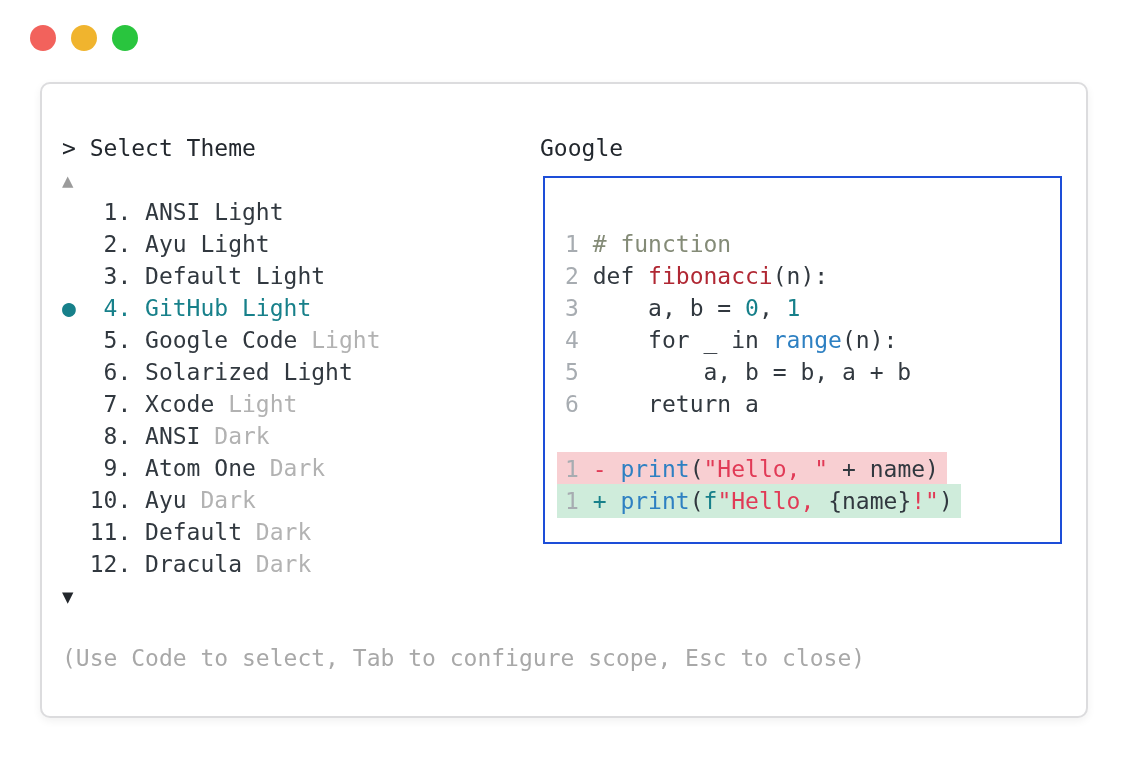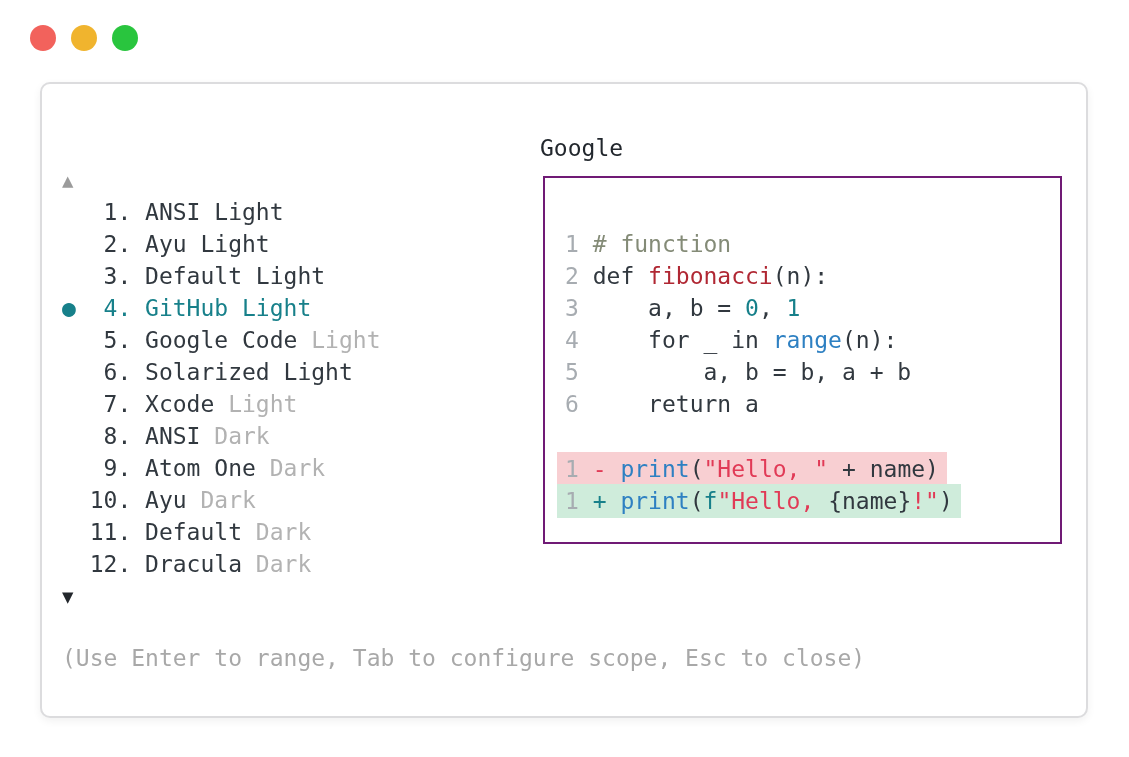--- a/index.html
+++ b/index.html
@@ -24,48 +24,49 @@
   .theme-list  { position:absolute; left:20px; top:112px; }
   .scroll-down { position:absolute; left:20px; top:496px; color:var(--scrolldown); font-size:19px; line-height:32px; cursor:pointer; }
   .hint        { position:absolute; left:20px; top:558px; color:var(--hint); }
 
   .theme-row { height:32px; cursor:pointer; }
   .theme-row .marker { display:inline-block; width:1.204em; color:var(--teal); }
 
   .preview-label { position:absolute; left:498px; top:48px; color:var(--header); }
   .preview-box {
     position:absolute; left:501px; top:92px; width:519px; height:368px;
-    border:2px solid #701a75; background:#ffffff; box-sizing:border-box;
+    border:2px solid #1d4ed8; background:#ffffff; box-sizing:border-box;
   }
   .code { padding:50px 0 0 20px; }
   .code-line { height:32px; }
   .lineno { color:var(--lineno); }
   .diffbg { display:inline-block; padding:1px 8px 1px 8px; margin-left:-8px; }
 </style>
 </head>
 <body>
 
 <div class="stage" style="--header: #22272d; --teal: #17808a; --lineno: #a7acb1; --hint: #a8a8a8; --scrollup: #9b9b9b; --scrolldown: #23272c;">
 
   <div class="traffic">
     <span class="dot" id="dot-close" style="background: rgb(242, 98, 92);"></span>
     <span class="dot" id="dot-minimize" style="background: rgb(240, 180, 46);"></span>
     <span class="dot" id="dot-zoom" style="background: rgb(41, 197, 62);"></span>
   </div>
 
   <div class="window">
 
+    <div class="prompt mono">&gt; Select Theme</div>
 
     <div class="scroll-up mono">▲</div>
 
     <div class="theme-list mono" id="theme-list"><div class="theme-row"><span class="marker"> </span><span style="color: rgb(49, 56, 63);"> 1. ANSI Light</span></div><div class="theme-row"><span class="marker"> </span><span style="color: rgb(49, 56, 63);"> 2. Ayu Light</span></div><div class="theme-row"><span class="marker"> </span><span style="color: rgb(49, 56, 63);"> 3. Default Light</span></div><div class="theme-row"><span class="marker">●</span><span style="color: rgb(23, 128, 138);"> 4. GitHub Light</span></div><div class="theme-row"><span class="marker"> </span><span style="color: rgb(49, 56, 63);"> 5. Google Code</span><span style="color: rgb(178, 178, 178);"> Light</span></div><div class="theme-row"><span class="marker"> </span><span style="color: rgb(49, 56, 63);"> 6. Solarized Light</span></div><div class="theme-row"><span class="marker"> </span><span style="color: rgb(49, 56, 63);"> 7. Xcode</span><span style="color: rgb(178, 178, 178);"> Light</span></div><div class="theme-row"><span class="marker"> </span><span style="color: rgb(49, 56, 63);"> 8. ANSI</span><span style="color: rgb(178, 178, 178);"> Dark</span></div><div class="theme-row"><span class="marker"> </span><span style="color: rgb(49, 56, 63);"> 9. Atom One</span><span style="color: rgb(178, 178, 178);"> Dark</span></div><div class="theme-row"><span class="marker"> </span><span style="color: rgb(49, 56, 63);">10. Ayu</span><span style="color: rgb(178, 178, 178);"> Dark</span></div><div class="theme-row"><span class="marker"> </span><span style="color: rgb(49, 56, 63);">11. Default</span><span style="color: rgb(178, 178, 178);"> Dark</span></div><div class="theme-row"><span class="marker"> </span><span style="color: rgb(49, 56, 63);">12. Dracula</span><span style="color: rgb(178, 178, 178);"> Dark</span></div></div>
 
     <div class="scroll-down mono">▼</div>
 
-    <div class="hint mono">(Use Enter to range, Tab to configure scope, Esc to close)</div>
+    <div class="hint mono">(Use Code to select, Tab to configure scope, Esc to close)</div>
 
     <div class="preview-label mono">Google</div>
 
     <div class="preview-box">
       <div class="code mono" id="code"><div class="code-line"><span class="lineno">1 </span><span style="color: rgb(132, 139, 119);"># function</span></div><div class="code-line"><span class="lineno">2 </span><span style="color: rgb(49, 56, 63);">def </span><span style="color: rgb(176, 39, 51);">fibonacci</span><span style="color: rgb(49, 56, 63);">(n):</span></div><div class="code-line"><span class="lineno">3 </span><span style="color: rgb(49, 56, 63);">    a, b = </span><span style="color: rgb(23, 128, 138);">0</span><span style="color: rgb(49, 56, 63);">, </span><span style="color: rgb(23, 128, 138);">1</span></div><div class="code-line"><span class="lineno">4 </span><span style="color: rgb(49, 56, 63);">    for _ in </span><span style="color: rgb(46, 128, 194);">range</span><span style="color: rgb(49, 56, 63);">(n):</span></div><div class="code-line"><span class="lineno">5 </span><span style="color: rgb(49, 56, 63);">        a, b = b, a + b</span></div><div class="code-line"><span class="lineno">6 </span><span style="color: rgb(49, 56, 63);">    return a</span></div><div class="code-line"></div><div class="code-line"><span class="diffbg" style="background: rgb(248, 207, 210);"><span class="lineno">1 </span><span style="color: rgb(225, 58, 86);">- </span><span style="color: rgb(46, 128, 194);">print</span><span style="color: rgb(49, 56, 63);">(</span><span style="color: rgb(225, 58, 86);">"Hello, "</span><span style="color: rgb(49, 56, 63);"> + name)</span></span></div><div class="code-line"><span class="diffbg" style="background: rgb(207, 236, 219);"><span class="lineno">1 </span><span style="color: rgb(23, 128, 138);">+ </span><span style="color: rgb(46, 128, 194);">print</span><span style="color: rgb(49, 56, 63);">(</span><span style="color: rgb(23, 128, 138);">f</span><span style="color: rgb(225, 58, 86);">"Hello, </span><span style="color: rgb(49, 56, 63);">{name}</span><span style="color: rgb(225, 58, 86);">!"</span><span style="color: rgb(49, 56, 63);">)</span></span></div></div>
     </div>
 
   </div>
 </div>
 

